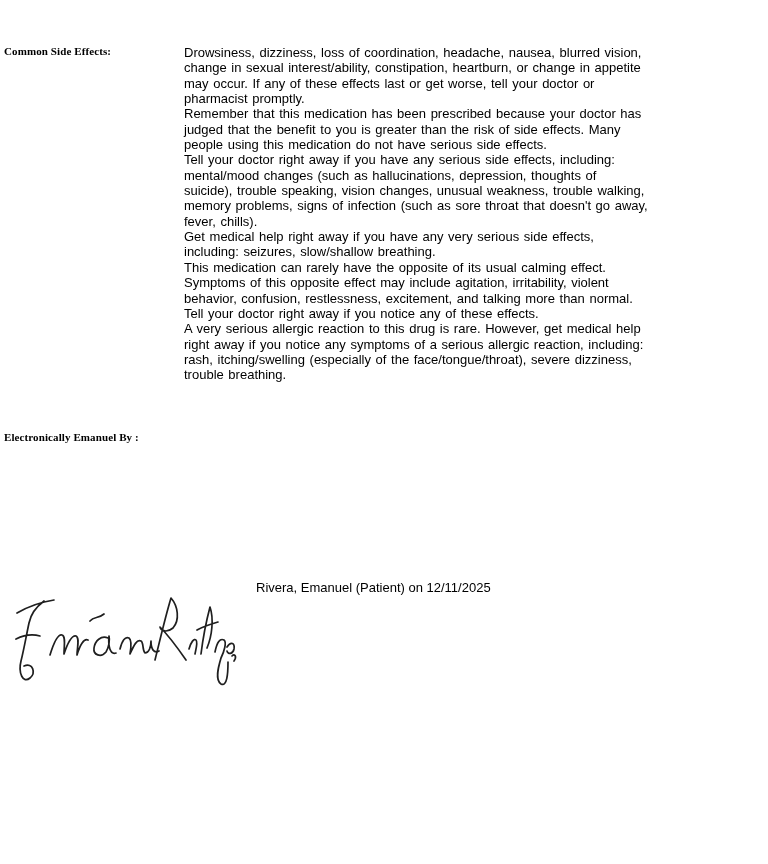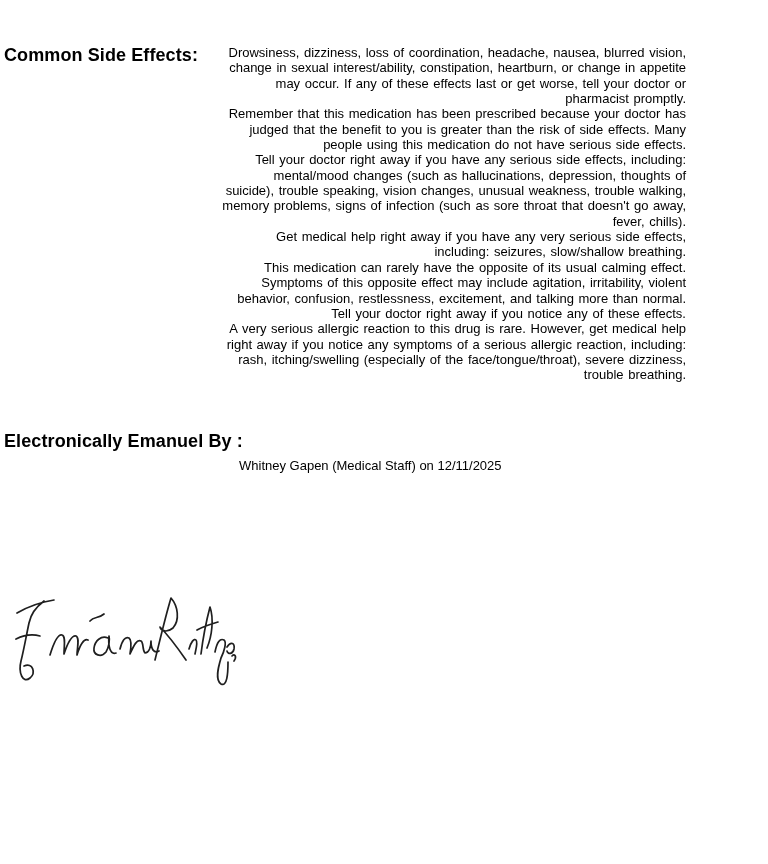--- a/index.html
+++ b/index.html
@@ -10,35 +10,35 @@
     height: 864px;
     background: #ffffff;
     font-family: "Liberation Sans", "DejaVu Sans", sans-serif;
     font-size: 13px;
     color: #000000;
     overflow: hidden;
   }
   .section-label {
     position: absolute;
     font-weight: bold;
-    font-size: 18px;
+    font-size: 11px;
     letter-spacing: 0.1px;
     white-space: nowrap;
+    font-family: Liberation Serif, serif;
   }
   .common-label { left: 4px; top: 45px; }
   .signed-label { left: 4px; top: 431px; }
   .body-text {
     position: absolute;
     left: 184px;
     top: 45px;
     width: 502px;
     line-height: 15.35px;
     white-space: pre-line;
     word-spacing: 1px;
-    text-align: right;
   }
   .signer-line {
     position: absolute;
     white-space: nowrap;
     line-height: 15px;
   }
   .signer-line.staff   { left: 239px; top: 458px; }
   .signer-line.patient { left: 256px; top: 580px; }
   .handwritten-signature {
     position: absolute;
@@ -74,22 +74,22 @@
 Symptoms of this opposite effect may include agitation, irritability, violent
 behavior, confusion, restlessness, excitement, and talking more than normal.
 Tell your doctor right away if you notice any of these effects.
 A very serious allergic reaction to this drug is rare. However, get medical help
 right away if you notice any symptoms of a serious allergic reaction, including:
 rash, itching/swelling (especially of the face/tongue/throat), severe dizziness,
 trouble breathing.</div>
 
   <div class="section-label signed-label">Electronically Emanuel By :</div>
 
-  <div class="signer-line staff">Whitney Gapen (Medical Staff) on 12/11/2025</div>
 
+  <div class="signer-line patient">Rivera, Emanuel (Patient) on 12/11/2025</div>
 
   <div class="handwritten-signature" aria-label="Emanuel Rivera">
     <svg viewBox="0 0 230 100" xmlns="http://www.w3.org/2000/svg">
       <g fill="none" stroke="#1f1f1f" stroke-width="1.7" stroke-linecap="round" stroke-linejoin="round">
         <path d="M36,9 C28,15 23,21 21,31 C18,45 16,57 13,69 C10,81 15,92 22,86 C28,81 25,70 16,74 M9,21 C21,14 33,10 46,8 M8,47 C16,43 25,42 32,44"></path>
         <path d="M42,63 C46,50 50,42 54,43 C58,44 56,54 56,62 C60,50 64,43 68,44 C72,46 69,56 69,63 C72,53 76,46 80,48"></path>
         <path d="M82,29 C86,24 90,27 96,22 M100,46 C93,43 87,49 86,56 C85,63 93,66 98,60 C101,55 102,48 101,44 C100,54 102,63 108,61"></path>
         <path d="M112,57 C114,49 117,44 121,46 C124,48 123,56 122,62 C126,53 129,47 133,49 C136,51 134,58 137,61 C141,61 143,55 143,49 C143,57 146,62 151,59"></path>
         <path d="M147,68 C152,48 157,26 163,6 C170,14 172,28 165,36 C159,41 153,39 152,35 C159,42 169,55 178,68"></path>
         <path d="M181,57 C183,50 186,46 188,48 C190,50 188,57 187,62 M193,62 C195,46 198,30 202,15 C206,27 204,44 199,56 M189,38 C196,34 203,32 210,30"></path>

